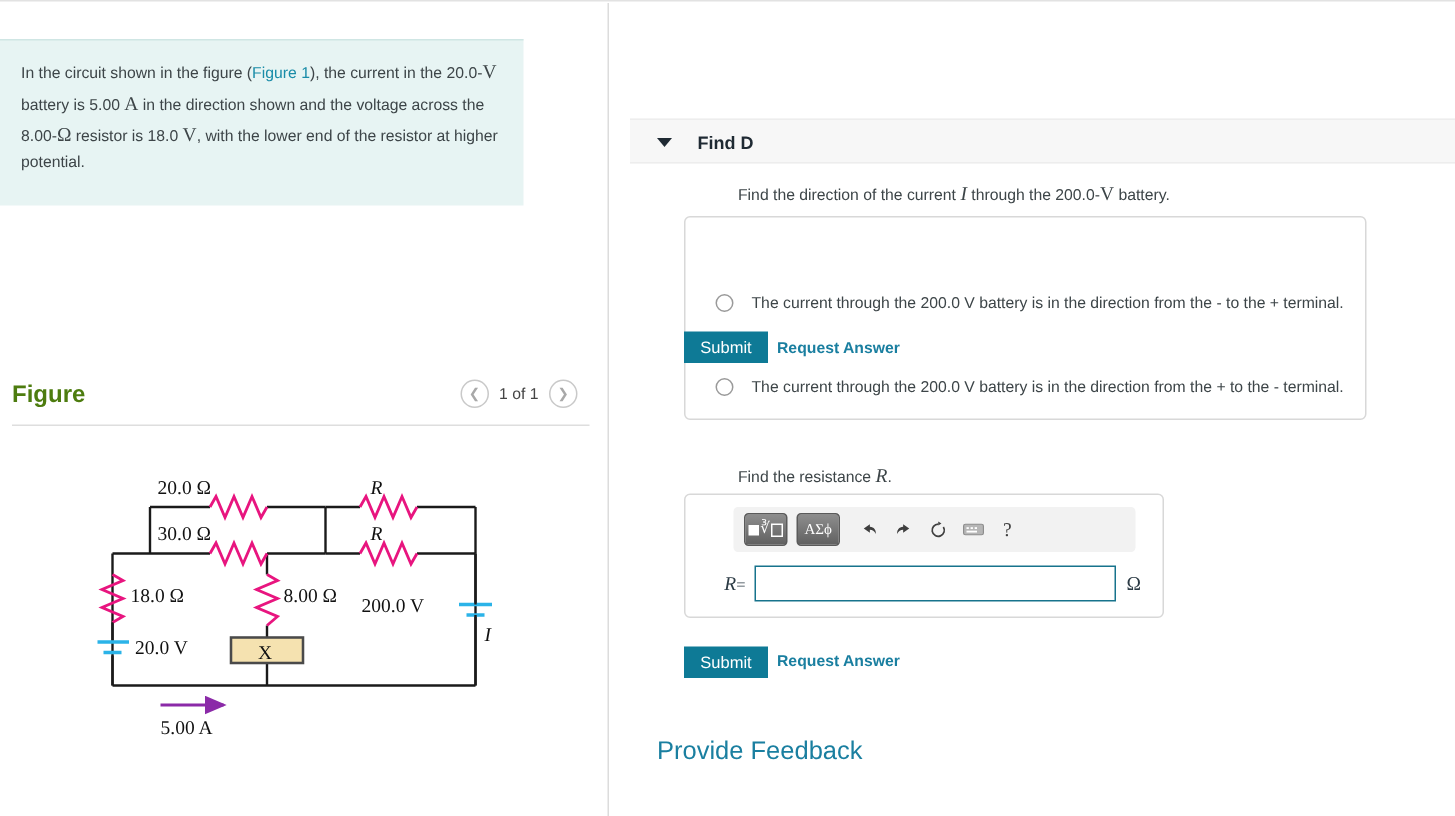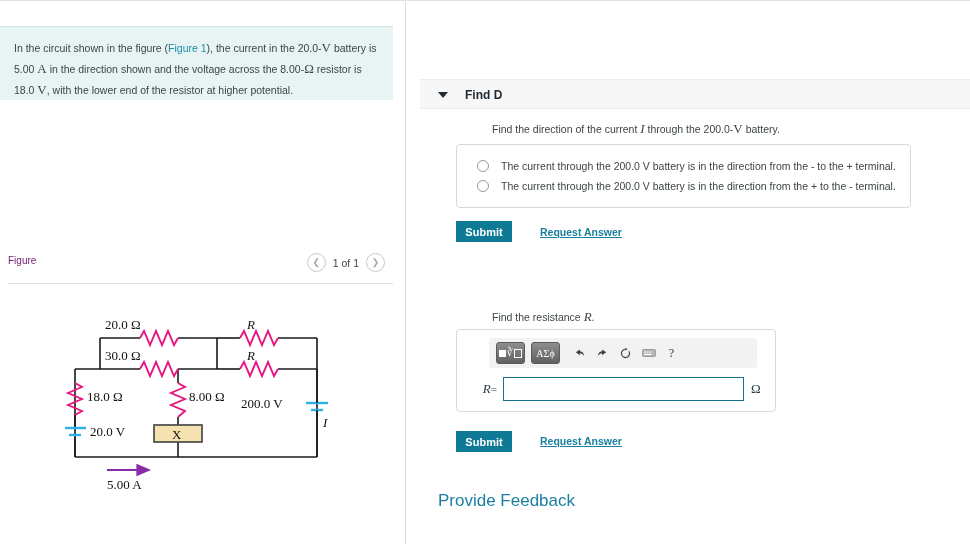--- a/index.html
+++ b/index.html
@@ -36,23 +36,23 @@
   
   .left-pane {
     position: absolute;
     left: 0; top: 0;
     width: 405px; height: 544px;
   }
 
   .problem-box {
     position: absolute;
     left: 0; top: 26px;
-    width: 393px;
+    width: 349px;
     box-sizing: border-box;
-    padding: 10px 14px 0 14px;
+    padding: 10px 14px 20px 14px;
     background: #e7f4f3;
     border-top: 1px solid #cfe6e4;
   }
   .problem-text {
     font-size: 10.5px;
     line-height: 1.62;
     color: #3d4548;
   }
   .problem-text .lnk {
     color: #1a8ca8;
@@ -64,23 +64,23 @@
   
   .figure-header {
     position: absolute;
     left: 8px; top: 253px;
     width: 385px;
     height: 26px;
   }
   .figure-title {
     position: absolute;
     left: 0; top: 2px;
-    font-size: 10px;
-    font-weight: normal;
-    color: #701a75;
+    font-size: 16px;
+    font-weight: bold;
+    color: #4d7c0f;
   }
   .fig-nav {
     position: absolute;
     right: 8px; top: 0px;
     display: flex;
     align-items: center;
     gap: 7px;
   }
   .circ-btn {
     width: 17px; height: 17px;
@@ -159,20 +159,21 @@
     box-sizing: border-box;
     border: 1px solid #d8d8d8;
     border-radius: 4px;
     padding: 11px 0 11px 0;
     background: #fff;
   }
   .choice-row {
     display: flex;
     align-items: center;
     padding: 4px 0 4px 20px;
+    margin-top: 36px;
   }
   .radio {
     width: 10px; height: 10px;
     border: 1px solid #9a9a9a;
     border-radius: 50%;
     background: #fff;
     flex: 0 0 auto;
   }
   .choice-text {
     margin-left: 12px;
@@ -181,35 +182,34 @@
     white-space: nowrap;
   }
 
   .submit-btn {
     position: absolute;
     left: 50px;
     width: 56px; height: 21px;
     background: #0e7a96;
     color: #ffffff;
     font-size: 11px;
-    font-weight: bold;
+    font-weight: normal;
     display: flex;
     align-items: center;
     justify-content: center;
     border: none;
     font-family: "Liberation Sans", sans-serif;
     padding: 0;
   }
   .req-answer {
     position: absolute;
-    left: 134px;
+    left: 112px;
     font-size: 10.5px;
     font-weight: bold;
     color: #1a7fa0;
-    text-decoration: underline;
   }
 
   
   .answer-box {
     position: absolute;
     left: 50px;
     width: 320px;
     box-sizing: border-box;
     border: 1px solid #d8d8d8;
     border-radius: 4px;

